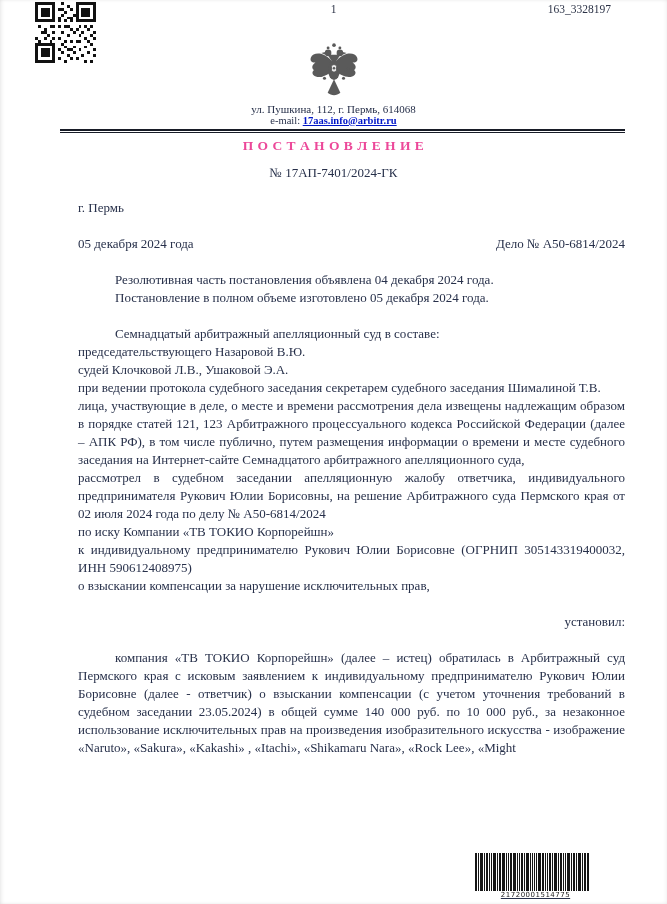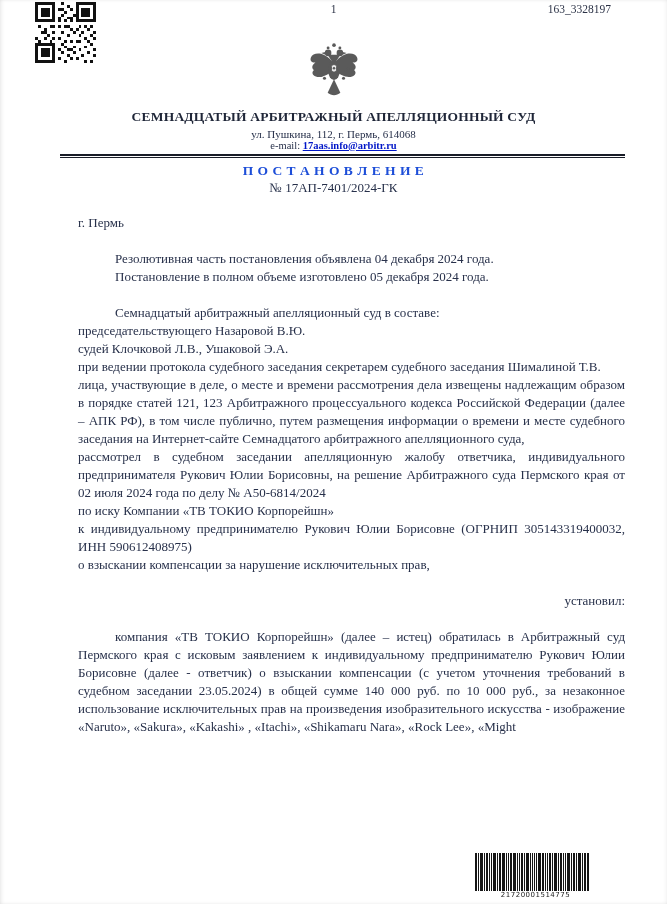--- a/index.html
+++ b/index.html
@@ -16,30 +16,30 @@
   .top-meta { position:absolute; top:3px; left:0; width:100%; font-size:11.5px; color:#2a3145; }
   .page-num { position:absolute; left:0; width:100%; text-align:center; }
   .doc-id   { position:absolute; right:56px; top:0; }
   .qr { position:absolute; top:2px; left:35px; width:61px; height:61px; }
   .emblem { margin:42px auto 0; width:56px; height:58px; }
   .court-name { margin-top:9px; text-align:center; font-weight:bold; font-size:13.5px; letter-spacing:.2px; color:#1f2638; }
   .addr  { text-align:center; font-size:11px; margin-top:3px; }
   .email-line { text-align:center; font-size:10.5px; }
   .email-line a { color:#0016c8; text-decoration:underline; cursor:pointer;font-weight:bold; }
   .rule { margin:3px 42px 0 60px; height:1px; border-top:2px solid #181c27; border-bottom:1px solid #181c27; }
-  .doc-type { text-align:center; font-weight:bold; font-size:13.5px; margin-top:5px; letter-spacing:.5px; color:#1d4ed8; }
-  .doc-num  { text-align:center; font-size:13px; margin-top:1px; }
+  .doc-type { text-align:center; font-weight:bold; font-size:13.5px; margin-top:5px; letter-spacing:.5px; color:#ec4899; }
+  .doc-num  { text-align:center; font-size:13px; margin-top:11px; }
   .content { margin:14px 42px 0 78px; font-size:13px; line-height:18px;font-family:Liberation Serif, serif; }
   .content p { margin:0; }
   .gap  { margin-top:18px !important; }
   .ind  { text-indent:37px; }
   .just { text-align:justify; }
   .date-row { display:flex; justify-content:space-between; margin-top:18px; }
   .center { text-align:right; }
-  .barcode-block { position:absolute; top:853px; left:475px; width:121px; text-align:center; }
+  .barcode-block { position:absolute; top:853px; left:475px; width:121px; text-align:center;text-decoration:underline; }
   .barcode-block svg { display:block; width:114px; height:38px; }
   .barcode-num { font-family:"DejaVu Sans","Liberation Sans",sans-serif; font-size:7px; letter-spacing:.5px; color:#222; margin-top:0px; }
 </style>
 </head>
 <body>
 
 <div class="page">
 
   <div class="top-meta">
     <span class="page-num">1</span>
@@ -148,34 +148,37 @@
         <circle cx="19.5" cy="40" r="1.7"></circle>
           <circle cx="40.5" cy="40" r="1.7"></circle>
         <rect x="41" y="31" width="7" height="1.6" transform="rotate(-28 41 31)"></rect>
         <circle cx="15.5" cy="36.5" r="2.2"></circle>
       </g>
       <rect x="27.2" y="25" width="5.6" height="8" rx="2" fill="#e8e8e8" stroke="#5a5a5a" stroke-width="1"></rect>
       <circle cx="30" cy="29" r="1.4" fill="#5a5a5a"></circle>
     </svg>
   </div>
 
-  <div class="court-name">СЕМНАДЦАТЫЙ АРБИТРАЖНЫЙ АПЕЛЛЯЦИОННЫЙ СУД</div>
   <div class="addr">ул. Пушкина, 112, г. Пермь, 614068</div>
   <div class="email-line">
     <span>e-mail: </span><a href="#">17aas.info@arbitr.ru</a>
   </div>
 
   <div class="rule"></div>
 
   <div class="doc-type">П О С Т А Н О В Л Е Н И Е</div>
   <div class="doc-num">№ 17АП-7401/2024-ГК</div>
 
   <div class="content">
     <p class="gap">г. Пермь</p>
 
+    <div class="date-row">
+      <span>05 декабря 2024 года</span>
+      <span>Дело № А50-6814/2024</span>
+    </div>
 
     <p class="ind gap">Резолютивная часть постановления объявлена 04 декабря 2024 года.</p>
     <p class="ind">Постановление в полном объеме изготовлено 05 декабря 2024 года.</p>
 
     <p class="ind gap">Семнадцатый арбитражный апелляционный суд в составе:</p>
     <p>председательствующего Назаровой В.Ю.</p>
     <p>судей Клочковой Л.В., Ушаковой Э.А.</p>
     <p class="just">при ведении протокола судебного заседания секретарем судебного заседания Шималиной Т.В.</p>
     <p class="just">лица, участвующие в деле, о месте и времени рассмотрения дела извещены надлежащим образом в порядке статей 121, 123 Арбитражного процессуального кодекса Российской Федерации (далее – АПК РФ), в том числе публично, путем размещения информации о времени и месте судебного заседания на Интернет-сайте Семнадцатого арбитражного апелляционного суда,</p>
     <p class="just">рассмотрел в судебном заседании апелляционную жалобу ответчика, индивидуального предпринимателя Рукович Юлии Борисовны, на решение Арбитражного суда Пермского края от 02 июля 2024 года по делу № А50-6814/2024</p>

